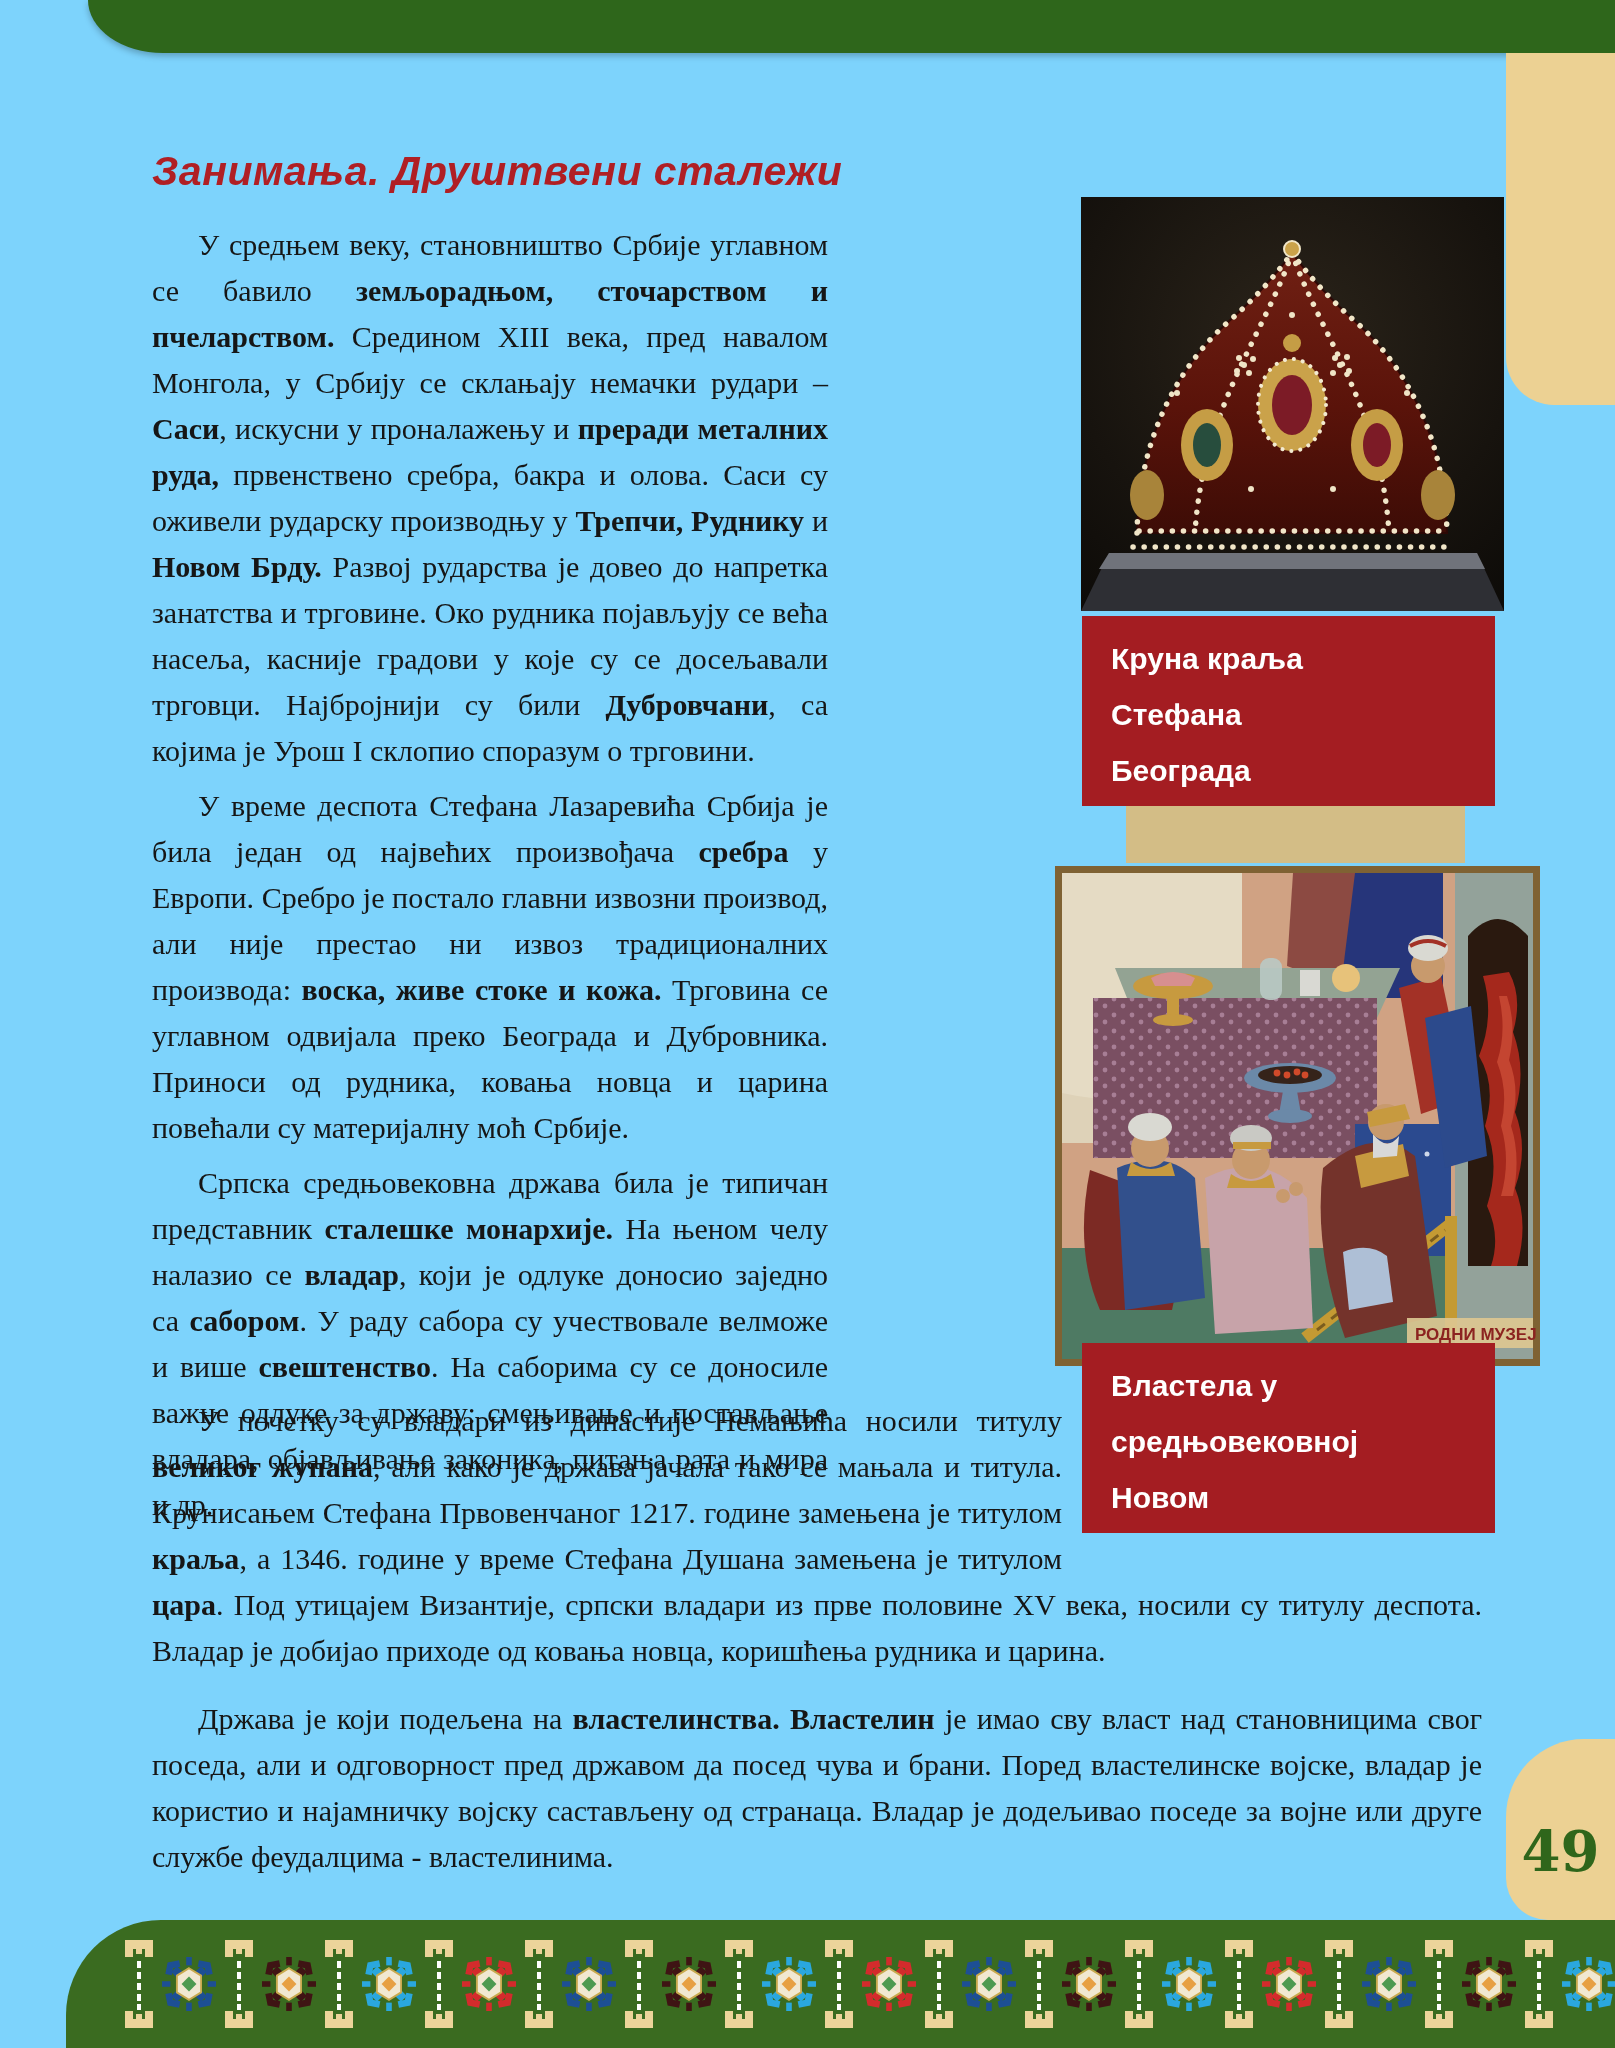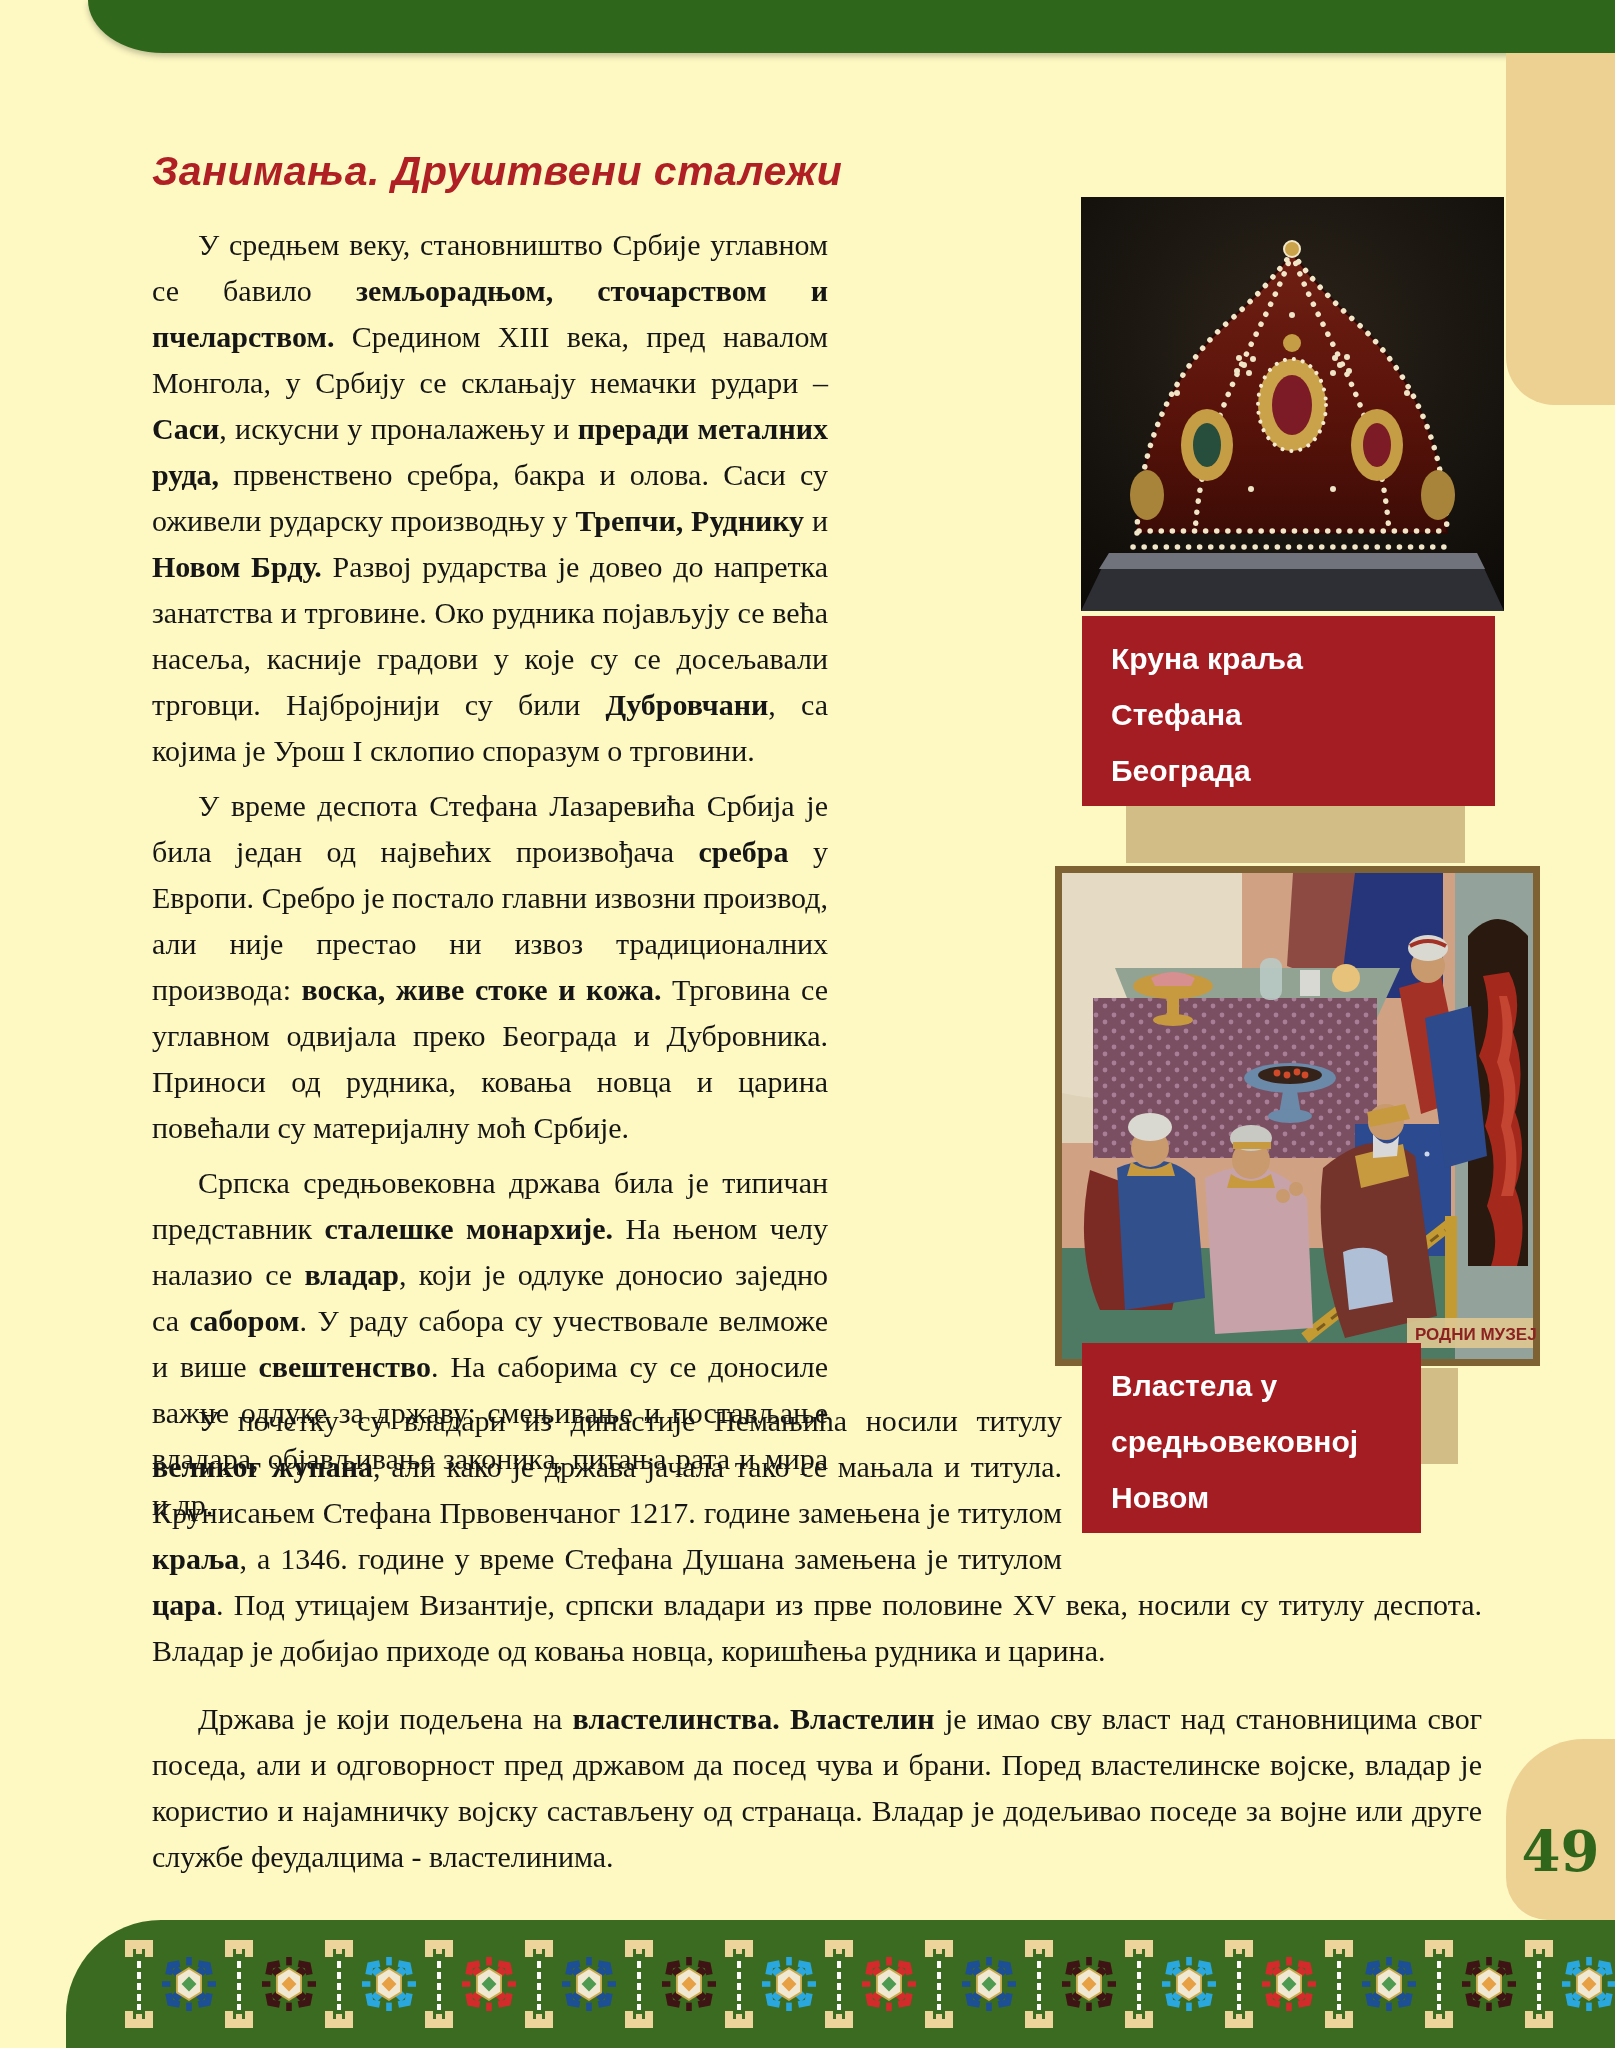--- a/index.html
+++ b/index.html
@@ -1,17 +1,17 @@
 <!DOCTYPE html>
 <html><head>
 <meta charset="utf-8">
 <style>
   html,body{margin:0;padding:0;background:#888;}
   .page{
-    position:relative; width:1615px; height:2048px; background:#fef9c3;
+    position:relative; width:1615px; height:2048px; background:#7dd3fc;
     overflow:hidden; font-family:"Liberation Serif", serif;
     margin:0 auto;
   }
   
   .top-bar{
     position:absolute; left:88px; right:0; top:0; height:53px;
     background:#2e661b; border-bottom-left-radius:75px 53px;
     box-shadow:0 3px 6px rgba(0,0,0,.25);
   }
   
@@ -43,21 +43,21 @@
   .shadow-1{ left:1126px; top:634px; width:339px; height:229px; }
   .shadow-2{ left:1120px; top:1368px; width:338px; height:96px; }
 
   .caption{
     position:absolute; background:#a41d22; color:#ffffff;
     font-family:"Liberation Sans", sans-serif; font-weight:bold;
     font-size:30px; line-height:56px; padding:15px 10px 0 29px; box-sizing:border-box;
     z-index:3;
   }
   .caption-1{ left:1082px; top:616px; width:413px; height:190px; }
-  .caption-2{ left:1082px; top:1343px; width:339px; height:190px; }
+  .caption-2{ left:1082px; top:1343px; width:413px; height:190px; }
   .caption span{ display:block; }
 
   .page-badge{
     position:absolute; left:1506px; right:0; top:1739px; height:181px;
     background:#ecd193; border-top-left-radius:78px; border-bottom-left-radius:42px;
     display:flex; justify-content:center;
   }
   .page-badge .num{
     margin-top:84px; font-family:"DejaVu Serif", serif; font-weight:bold;
     font-size:56px; color:#2f661b; line-height:1;

